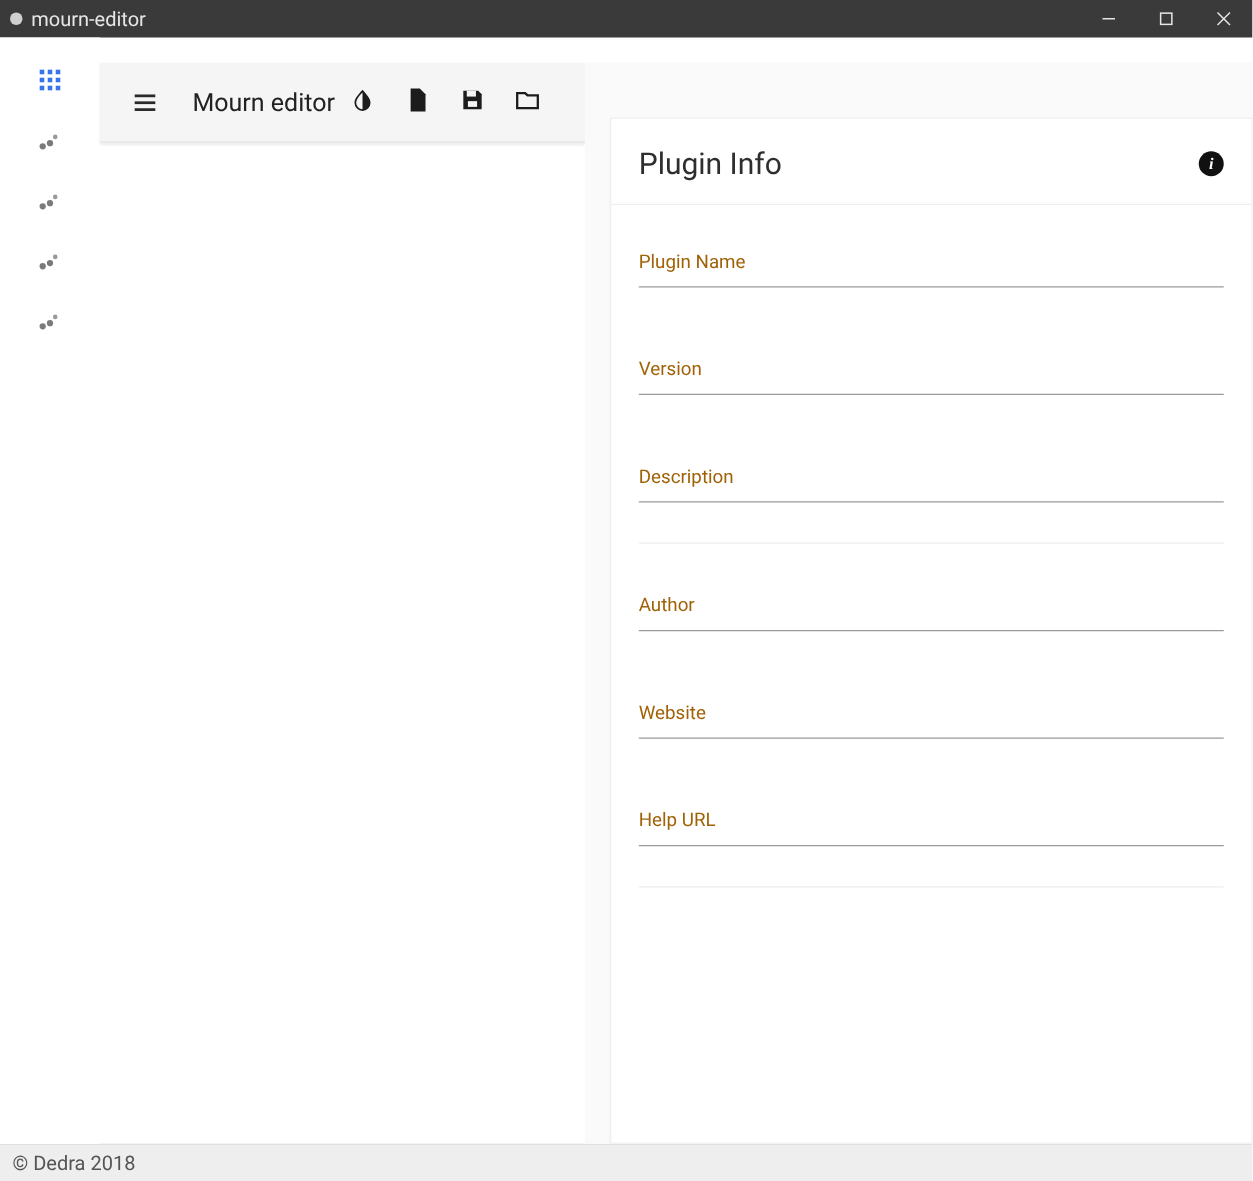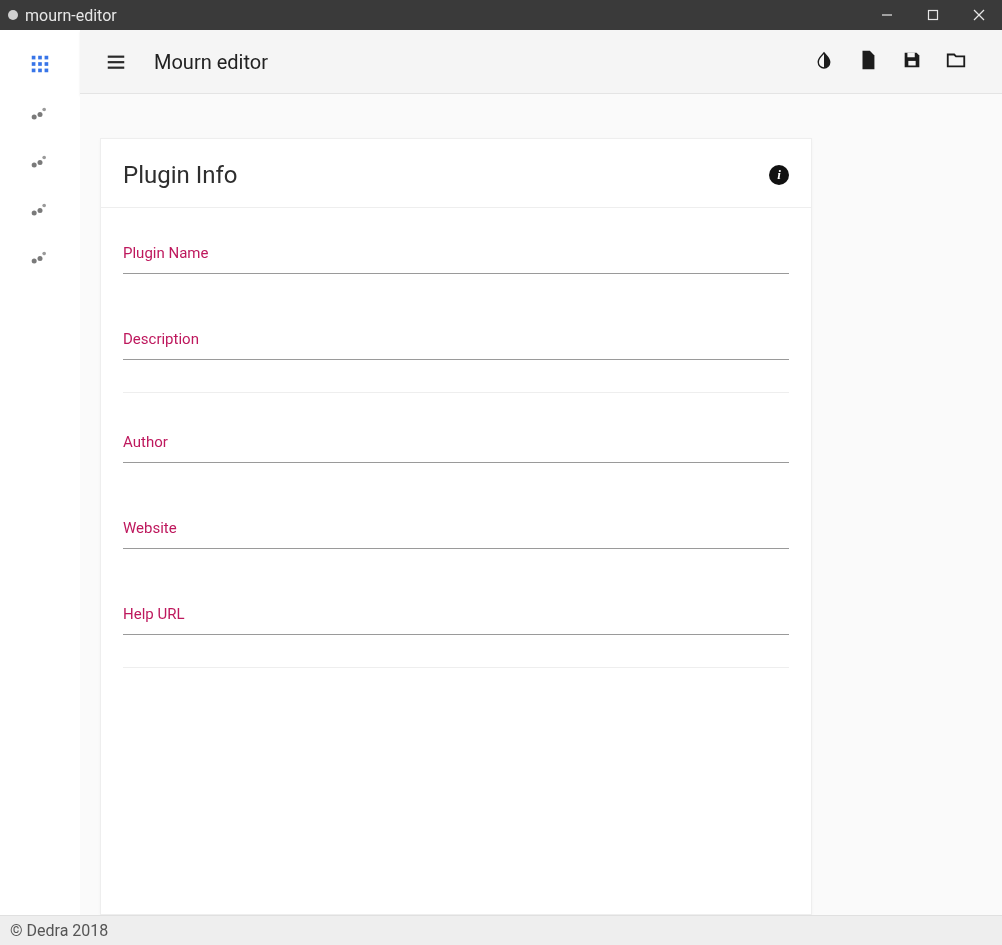--- a/index.html
+++ b/index.html
@@ -50,23 +50,24 @@
     margin-bottom: 0;
   }
   .apps-icon { color: #3875e8; }
   .apps-icon svg { width: 22px; height: 22px; fill: #3875e8; }
   .scatter { display: block; }
   .scatter svg { width: 20px; height: 20px; }
 
   
   .rightarea {
     flex: 1;
-    display: flex; flex-direction: column;
+    display: flex; 
     min-width: 0;
     position: relative;
+    margin-top: 20px;
   }
 
   
   .appbar {
     height: 64px;
     background: #f5f5f5;
     border-bottom: 1px solid #e4e4e4;
     box-shadow: 0 2px 2px rgba(0,0,0,0.08);
     display: flex; align-items: center;
     padding: 0 24px 0 16px;
@@ -82,21 +83,21 @@
   }
   .appbar .tool svg { width:22px; height:22px; fill:#1c1c1c; }
 
   
   .body-scroll {
     flex: 1;
     overflow-y: scroll;
     background: #fafafa;
     display: flex;
     justify-content: flex-start;
-    padding: 44px 12px 0 0;
+    padding: 44px 0 0 0;
   }
   
   .body-scroll::-webkit-scrollbar { width: 16px; background: #f1f1f1; }
   .body-scroll::-webkit-scrollbar-thumb { background: #c9c9c9; }
   .body-scroll::-webkit-scrollbar-button { height: 16px; background: #f1f1f1; }
 
   .card {
     width: 712px;
     background: #ffffff;
     border: 1px solid #eee;
@@ -131,21 +132,21 @@
     background: transparent;
     font-size: 15px;
     padding: 6px 0 6px 0;
     outline: none;
     color: #333;
   }
   .field label {
     position: absolute;
     left: 0; top: 24px;
     font-size: 15px;
-    color: #be185d;
+    color: #a16207;
     pointer-events: none;
   }
   .field.select-field .caret {
     position: absolute; right: 4px; top: 30px;
     width: 0; height: 0;
     border-left: 5px solid transparent;
     border-right: 5px solid transparent;
     border-top: 5px solid #777;
   }
   .thin-divider {
@@ -295,20 +296,24 @@
           <div class="spacer"></div>
           <div class="info-badge">i</div>
         </div>
         <div class="card-body">
 
           <div class="field">
             <input type="text" value="" style="">
             <label>Plugin Name</label>
           </div>
 
+          <div class="field">
+            <input type="text" value="" style="">
+            <label>Version</label>
+          </div>
 
           <div class="field">
             <input type="text" value="" style="">
             <label>Description</label>
           </div>
           <div class="thin-divider"></div>
 
           <div class="field">
             <input type="text" value="" style="">
             <label>Author</label>

